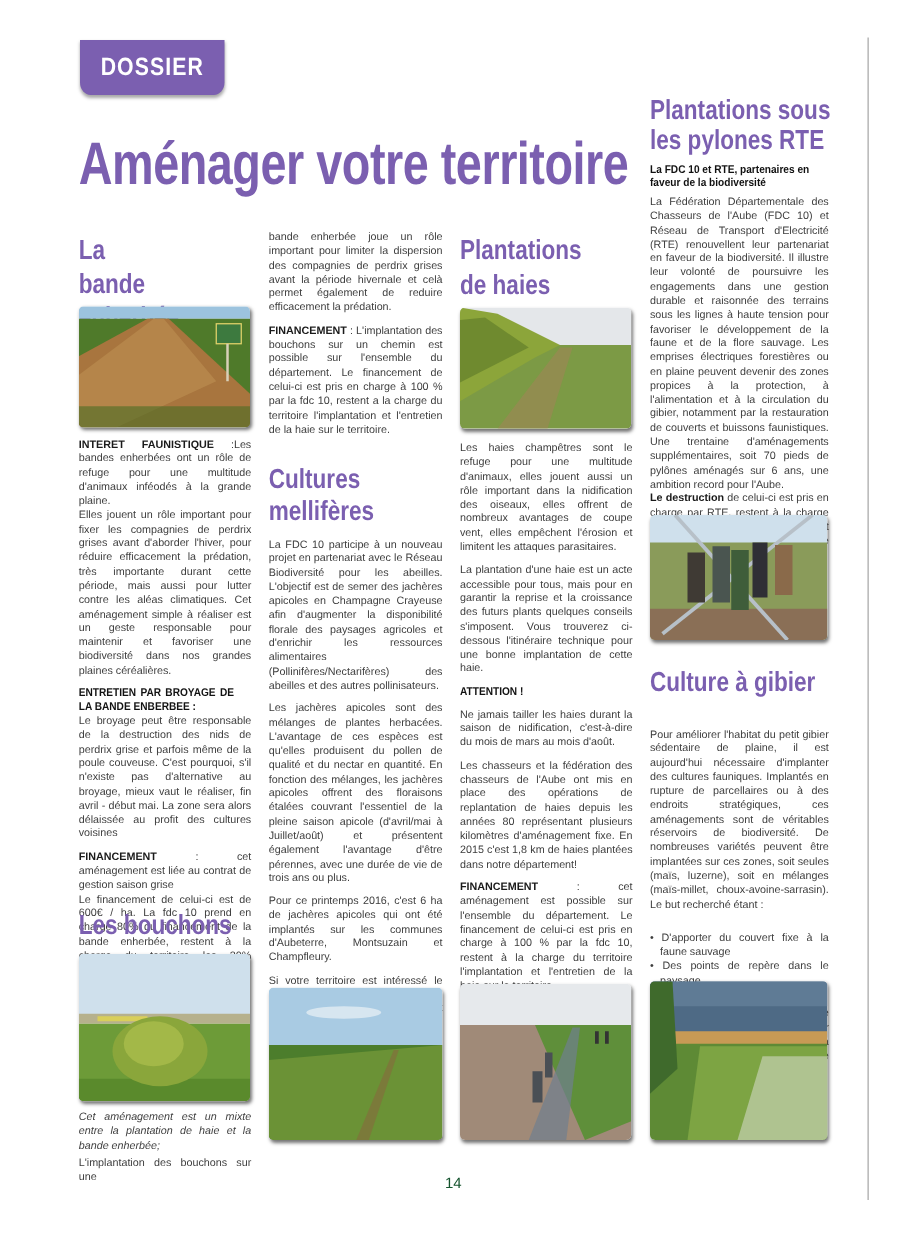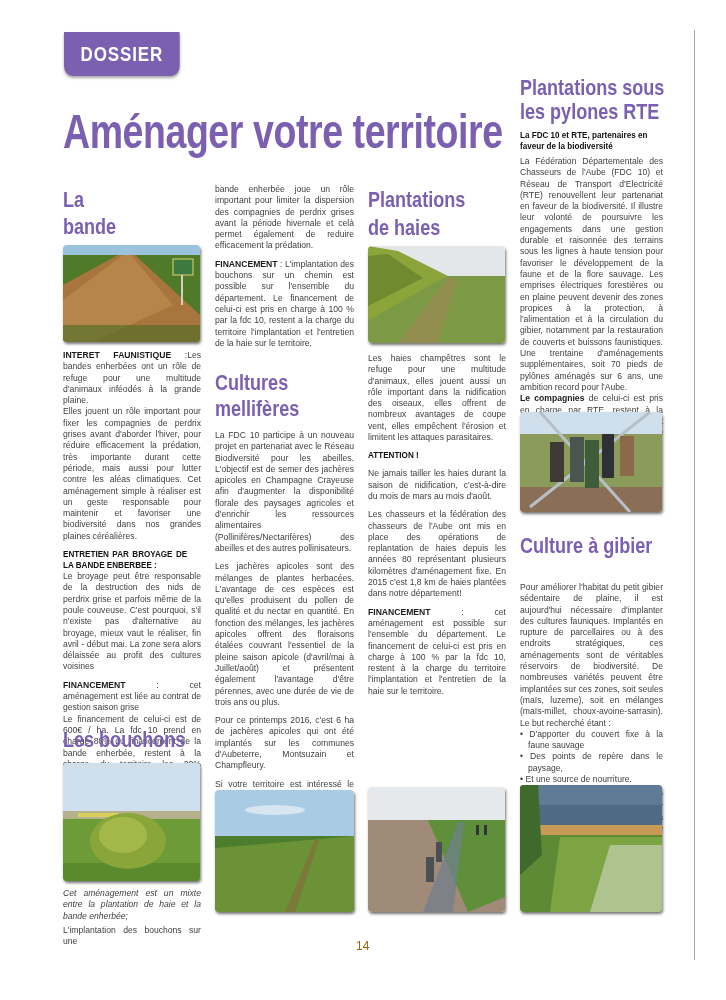--- a/index.html
+++ b/index.html
@@ -8,21 +8,21 @@
   .tag { left:64px; top:32px; width:136px; height:44px; background:#7b5fb0; border-radius:0 0 10px 10px; box-shadow:0 2px 3px rgba(0,0,0,0.35); color:#fff; font-family:"Liberation Sans", sans-serif; font-weight:bold; font-size:20px; letter-spacing:1px; display:flex; align-items:center; justify-content:center; transform:scaleX(0.85); transform-origin:left; }
   .title { left:63px; top:104px; color:#7b5fb0; font-weight:bold; font-size:48px; line-height:56px; letter-spacing:-0.5px; transform:scaleX(0.78); transform-origin:left; white-space:nowrap; }
   .h2 { color:#7b5fb0; font-weight:bold; font-size:22px; line-height:27px; transform:scaleX(0.82); transform-origin:left; white-space:nowrap; }
   .txt { font-size:8.6px; line-height:11.3px; text-align:justify; color:#3e3e3e; }
   .txt p { margin:0 0 7px 0; }
   .txt p.tight { margin:0; }
   .txt b { color:#1a1a1a; }
   .sub { font-weight:bold; font-size:9px; line-height:11px; color:#111; transform:scaleX(0.9); transform-origin:left; }
   .photo { border-radius:4px; box-shadow:1px 2px 3px rgba(0,0,0,0.55); overflow:hidden; }
   .vline { left:694px; top:30px; width:1px; height:930px; background:#a8a8a8; }
-  .pagenum { left:356px; top:939px; font-size:12px; color:#a16207; }
+  .pagenum { left:356px; top:939px; font-size:12px; color:#14532d; }
   ul.bul { list-style:none; margin:0; padding:0; }
   ul.bul li { padding-left:8px; text-indent:-8px; }
 </style>
 </head>
 <body>
 
 <div class="abs tag">DOSSIER</div>
 <div class="abs title">Aménager votre territoire</div>
 
 <div class="abs h2" style="left:63px; top:186px;">
@@ -106,20 +106,21 @@
     <rect x="0" y="0" width="137" height="32" fill="#e4e7ea"></rect>
     <rect x="0" y="30" width="137" height="67" fill="#7c9a45"></rect>
     <polygon points="0,0 30,5 80,30 60,40 0,75" fill="#8ca53a"></polygon>
     <polygon points="0,10 20,8 55,32 0,60" fill="#6f8a2f"></polygon>
     <polygon points="30,97 80,32 90,32 70,97" fill="#a08656" opacity="0.6"></polygon>
   </svg>
 </div>
 
 <div class="abs txt" style="left:368px; top:353px; width:138px;">
   <p>Les haies champêtres sont le refuge pour une multitude d'animaux, elles jouent aussi un rôle important dans la nidification des oiseaux, elles offrent de nombreux avantages de coupe vent, elles empêchent l'érosion et limitent les attaques parasitaires.</p>
+  <p>La plantation d'une haie est un acte accessible pour tous, mais pour en garantir la reprise et la croissance des futurs plants quelques conseils s'imposent. Vous trouverez ci-dessous l'itinéraire technique pour une bonne implantation de cette haie.</p>
   <p class="sub" style="margin:0 0 7px 0;">ATTENTION !</p>
   <p>Ne jamais tailler les haies durant la saison de nidification, c'est-à-dire du mois de mars au mois d'août.</p>
   <p>Les chasseurs et la fédération des chasseurs de l'Aube ont mis en place des opérations de replantation de haies depuis les années 80 représentant plusieurs kilomètres d'aménagement fixe. En 2015 c'est 1,8 km de haies plantées dans notre département!</p>
   <p><b>FINANCEMENT</b><span> : cet aménagement est possible sur l'ensemble du département. Le financement de celui-ci est pris en charge à 100 % par la fdc 10, restent à la charge du territoire l'implantation et l'entretien de la haie sur le territoire.</span></p>
 </div>
 
 <div class="abs photo" style="left:368px; top:787px; width:137px; height:125px;">
   <svg width="137" height="125" viewBox="0 0 137 125">
     <rect x="0" y="0" width="137" height="35" fill="#e6e9ec"></rect>
     <rect x="0" y="33" width="137" height="92" fill="#a08a78"></rect>
@@ -134,21 +135,21 @@
 
 <div class="abs h2" style="left:520px; top:76px; line-height:24px;">
   <div>Plantations sous</div>
   <div>les pylones RTE</div>
 </div>
 
 <div class="abs sub" style="left:520px; top:130px; width:160px;">La FDC 10 et RTE, partenaires en faveur de la biodiversité</div>
 
 <div class="abs txt" style="left:520px; top:156px; width:143px;">
   <p class="tight">La Fédération Départementale des Chasseurs de l'Aube (FDC 10) et Réseau de Transport d'Electricité (RTE) renouvellent leur partenariat en faveur de la biodiversité. Il illustre leur volonté de poursuivre les engagements dans une gestion durable et raisonnée des terrains sous les lignes à haute tension pour favoriser le développement de la faune et de la flore sauvage. Les emprises électriques forestières ou en plaine peuvent devenir des zones propices à la protection, à l'alimentation et à la circulation du gibier, notamment par la restauration de couverts et buissons faunistiques. Une trentaine d'aménagements supplémentaires, soit 70 pieds de pylônes aménagés sur 6 ans, une ambition record pour l'Aube.</p>
-  <p><b>Le compagnies</b><span> de celui-ci est pris en charge par RTE, restent à la charge du territoire l'implantation et l'entretien de l'aménagement sur le territoire.</span></p>
+  <p><b>Le destruction</b><span> de celui-ci est pris en charge par RTE, restent à la charge du territoire l'implantation et l'entretien de l'aménagement sur le territoire.</span></p>
 </div>
 
 <div class="abs photo" style="left:520px; top:412px; width:142px; height:100px;">
   <svg width="142" height="100" viewBox="0 0 142 100">
     <rect x="0" y="0" width="142" height="25" fill="#cfe0ec"></rect>
     <rect x="0" y="22" width="142" height="78" fill="#8a9b5a"></rect>
     <rect x="0" y="75" width="142" height="25" fill="#8a6f56"></rect>
     <line x1="20" y1="0" x2="110" y2="100" stroke="#b7c0c8" stroke-width="3"></line>
     <line x1="130" y1="0" x2="10" y2="95" stroke="#b7c0c8" stroke-width="3"></line>
     <rect x="30" y="30" width="14" height="40" fill="#3f3a34"></rect>
@@ -156,21 +157,21 @@
     <rect x="65" y="28" width="14" height="48" fill="#3f5d3a"></rect>
     <rect x="82" y="22" width="12" height="44" fill="#2f2f35"></rect>
     <rect x="100" y="24" width="14" height="40" fill="#8a6a4a"></rect>
   </svg>
 </div>
 
 <div class="abs h2" style="left:520px; top:532px;">Culture à gibier</div>
 
 <div class="abs txt" style="left:520px; top:582px; width:143px;">
   <p class="tight">Pour améliorer l'habitat du petit gibier sédentaire de plaine, il est aujourd'hui nécessaire d'implanter des cultures fauniques. Implantés en rupture de parcellaires ou à des endroits stratégiques, ces aménagements sont de véritables réservoirs de biodiversité. De nombreuses variétés peuvent être implantées sur ces zones, soit seules (maïs, luzerne), soit en mélanges (maïs-millet, choux-avoine-sarrasin). Le but recherché étant :</p>
-  <ul class="bul" style="margin-bottom:4px;">
+  <ul class="bul" style="margin-bottom:4px;margin-top:16px;">
     <li>• <span>D'apporter du couvert fixe à la faune sauvage</span></li>
     <li>• <span>Des points de repère dans le paysage,</span></li>
     <li>• <span>Et une source de nourriture.</span></li>
   </ul>
   <p><b>FINANCEMENT</b><span> : L'implantation de cet aménagement est possible sur l'ensemble du département. La participation de la FDC 10 est de 100€/ ha.</span></p>
 </div>
 
 <div class="abs photo" style="left:520px; top:785px; width:142px; height:127px;">
   <svg width="142" height="127" viewBox="0 0 142 127">
     <rect x="0" y="0" width="142" height="45" fill="#4e6a85"></rect>

